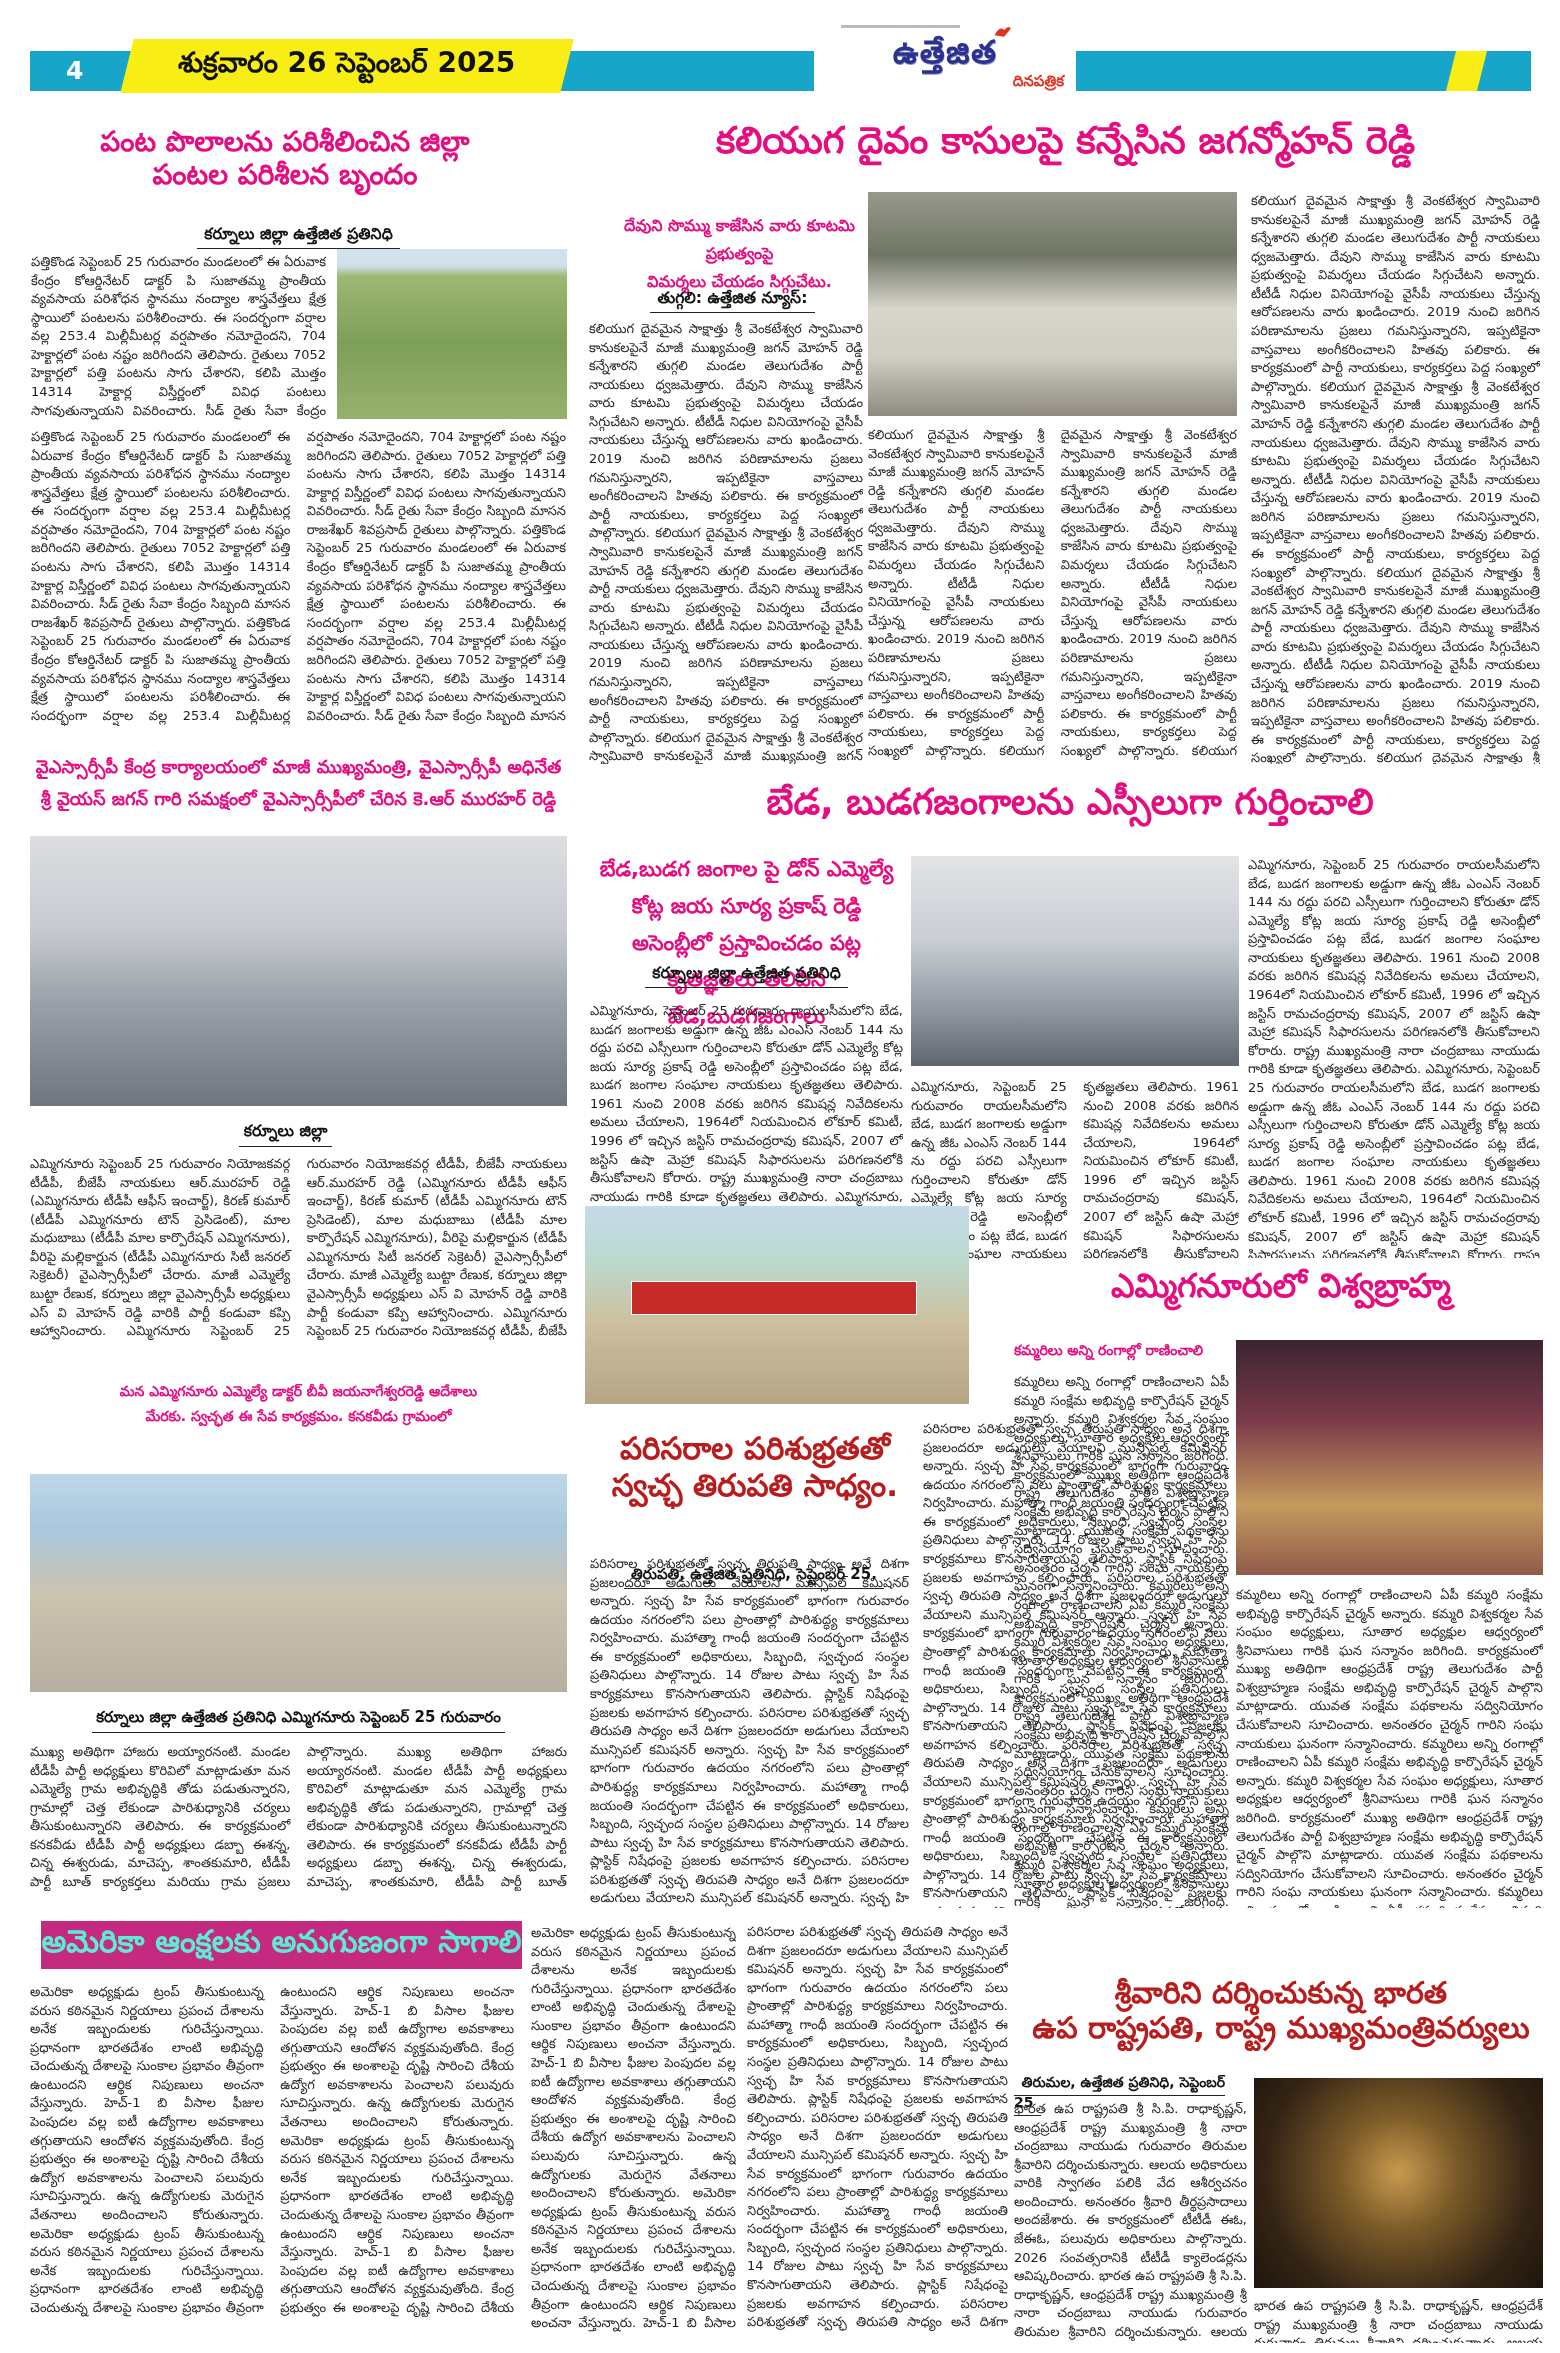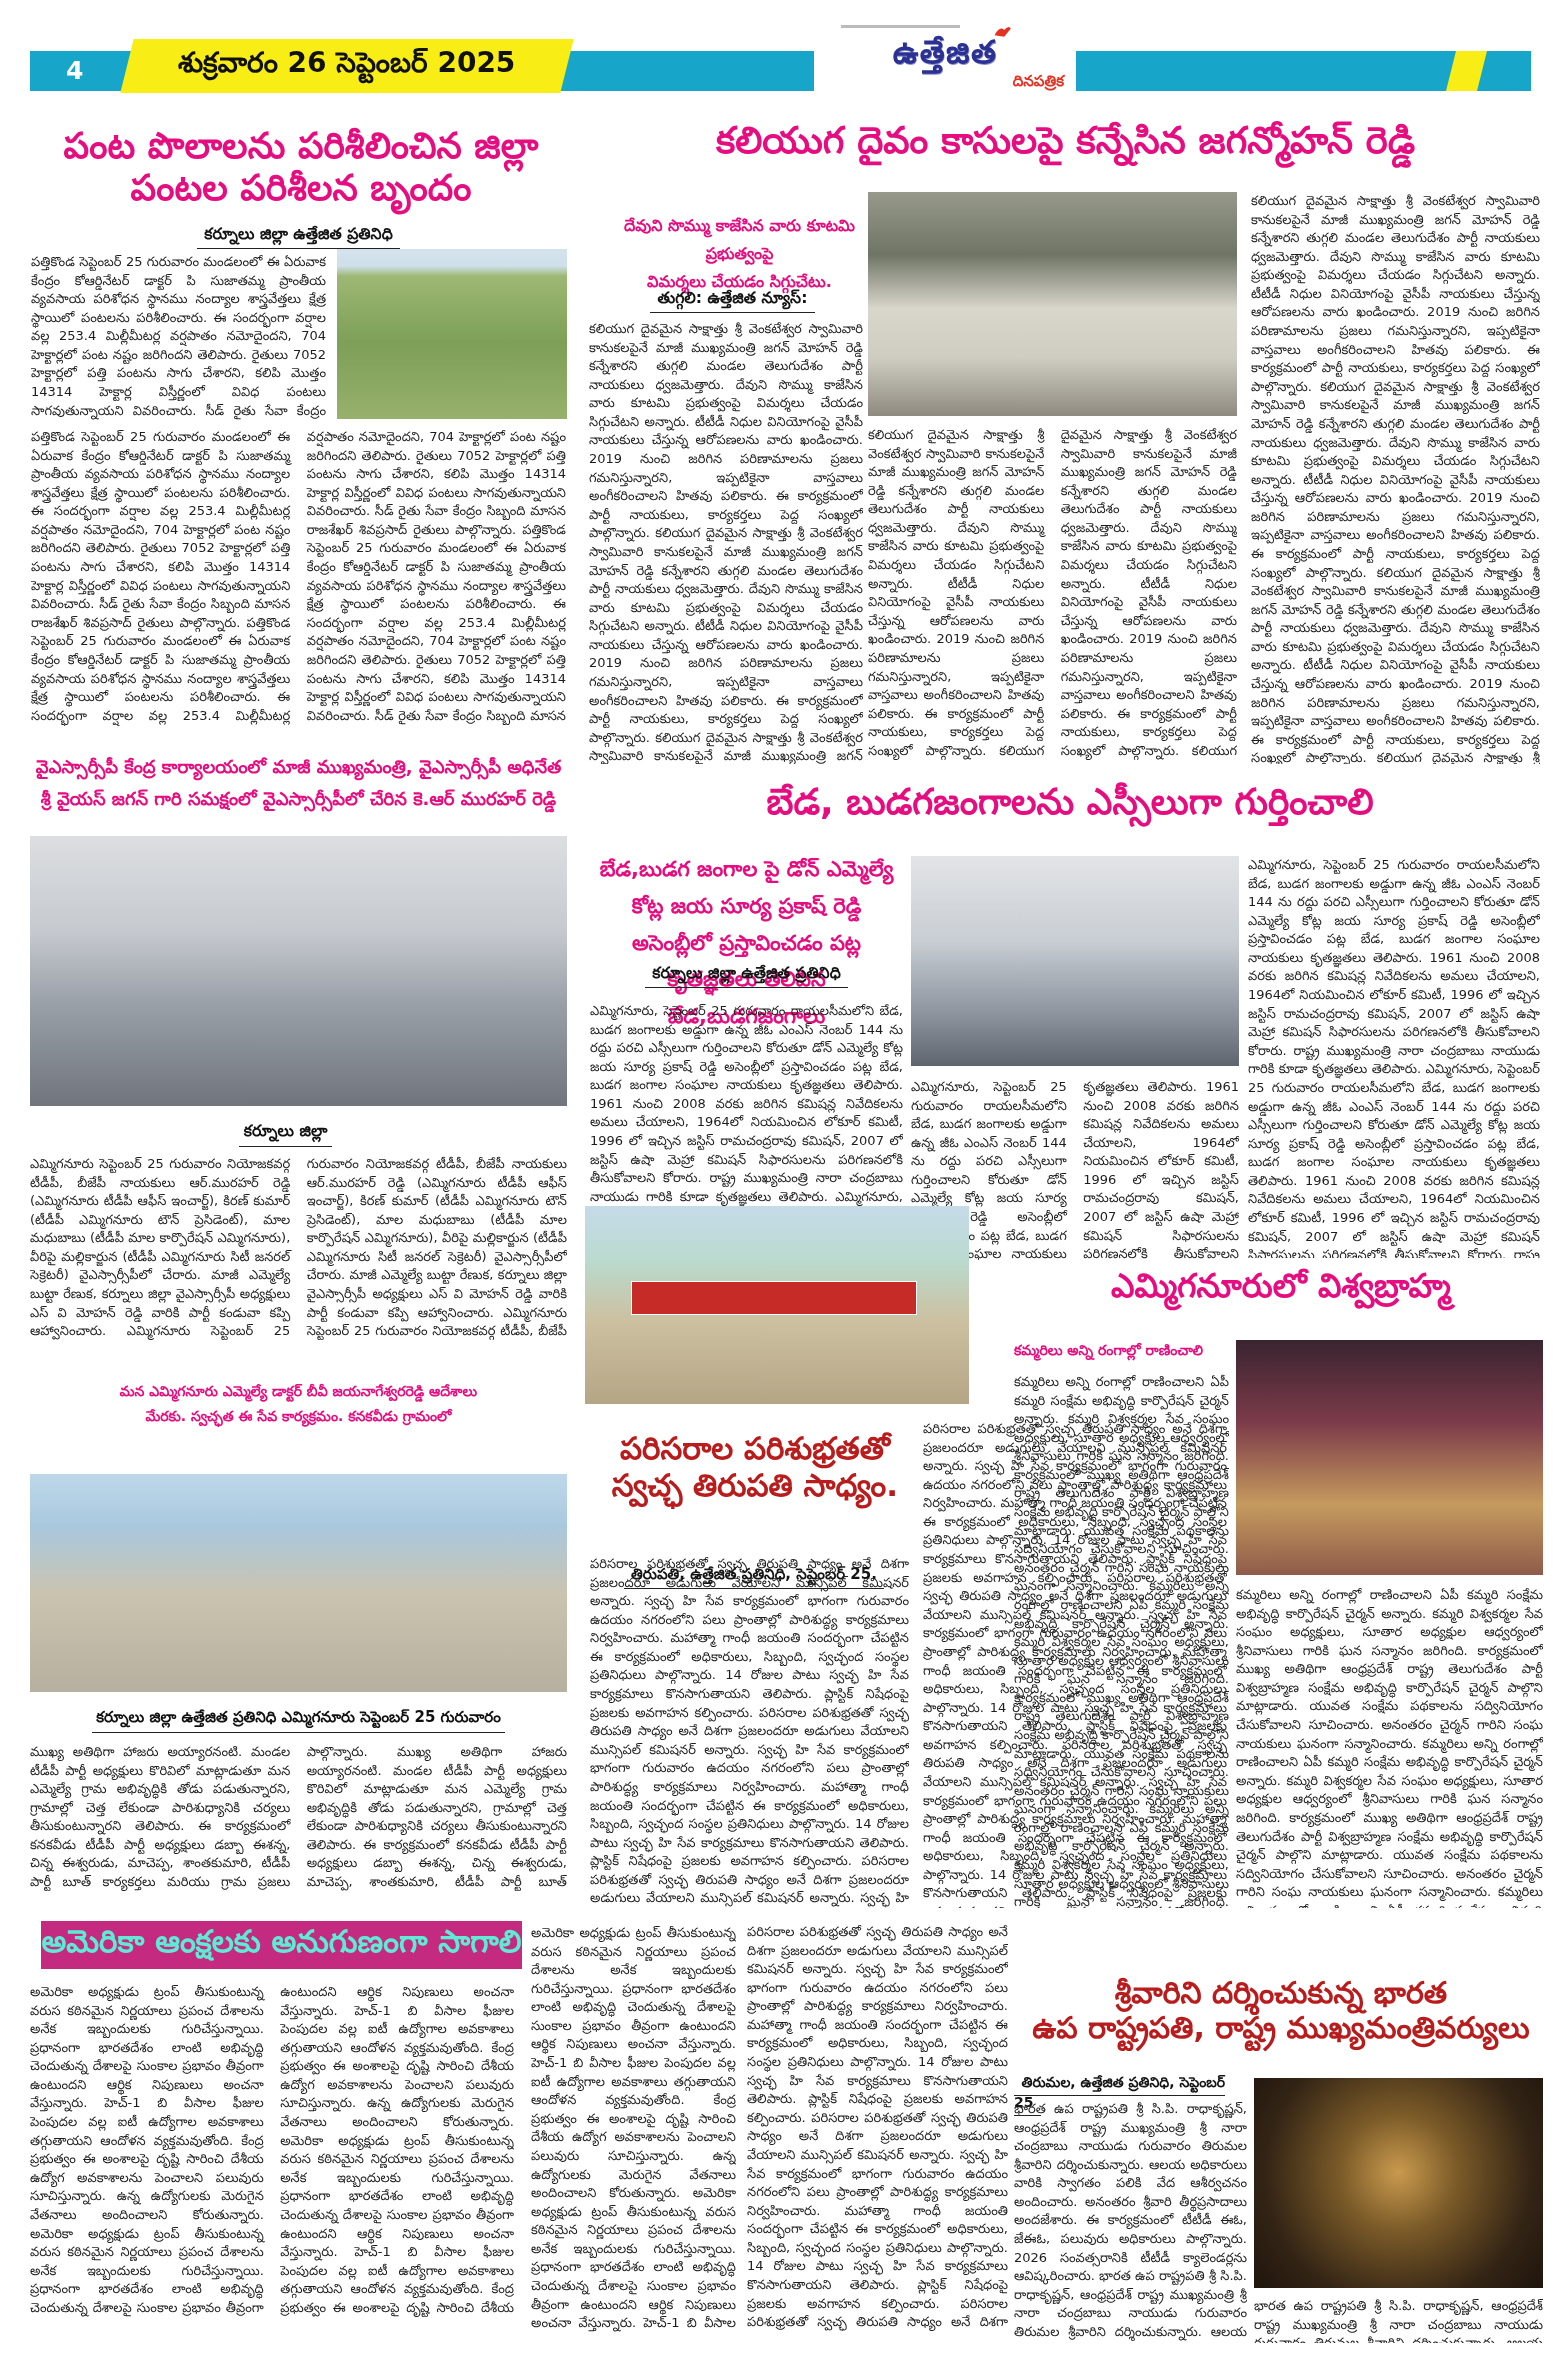--- a/index.html
+++ b/index.html
@@ -59,21 +59,21 @@
     <div class="regline"></div>
     <div class="title">ఉత్తేజిత</div>
     <span class="bird">
       <svg width="19.4" height="13.4" viewBox="0 0 26 18">
           <path d="M2 15 Q9 2 15 8 Q21 1 24 6 L15 17 Z" fill="#e23222"></path>
         </svg>
     </span>
     <div class="sub">దినపత్రిక</div>
   </div>
 
-  <div class="hl" style="left:57px;top:125px;width:488px;font-size:36px;">
+  <div class="hl" style="left:41px;top:125px;width:488px;font-size:28px;">
     <div>పంట పొలాలను పరిశీలించిన జిల్లా</div>
     <div>పంటల పరిశీలన బృందం</div>
   </div>
   <div class="dl" style="left:30px;top:224px;width:537px;">
     <span>కర్నూలు జిల్లా ఉత్తేజిత ప్రతినిధి</span>
   </div>
   <div class="ph field" style="left:337px;top:249px;width:230px;height:170px;"></div>
   <div class="body-txt" style="left:31px;top:253px;width:295px;height:167px;">పత్తికొండ సెప్టెంబర్ 25 గురువారం మండలంలో ఈ ఏరువాక కేంద్రం కోఆర్డినేటర్ డాక్టర్ పి సుజాతమ్మ ప్రాంతీయ వ్యవసాయ పరిశోధన స్థానము నంద్యాల శాస్త్రవేత్తలు క్షేత్ర స్థాయిలో పంటలను పరిశీలించారు. ఈ సందర్భంగా వర్షాల వల్ల 253.4 మిల్లీమీటర్ల వర్షపాతం నమోదైందని, 704 హెక్టార్లలో పంట నష్టం జరిగిందని తెలిపారు. రైతులు 7052 హెక్టార్లలో పత్తి పంటను సాగు చేశారని, కలిపి మొత్తం 14314 హెక్టార్ల విస్తీర్ణంలో వివిధ పంటలు సాగవుతున్నాయని వివరించారు. సీడ్ రైతు సేవా కేంద్రం సిబ్బంది మాసన రాజశేఖర్ శివప్రసాద్ రైతులు పాల్గొన్నారు. పత్తికొండ సెప్టెంబర్ 25 గురువారం మండలంలో ఈ ఏరువాక కేంద్రం కోఆర్డినేటర్ డాక్టర్ పి సుజాతమ్మ ప్రాంతీయ వ్యవసాయ పరిశోధన స్థానము నంద్యాల శాస్త్రవేత్తలు క్షేత్ర స్థాయిలో పంటలను పరిశీలించారు. ఈ సందర్భంగా వర్షాల వల్ల 253.4 మిల్లీమీటర్ల వర్షపాతం నమోదైందని, 704 హెక్టార్లలో పంట నష్టం జరిగిందని తెలిపారు. రైతులు 7052 హెక్టార్లలో పత్తి పంటను సాగు చేశారని, కలిపి మొత్తం 14314 హెక్టార్ల విస్తీర్ణంలో వివిధ పంటలు సాగవుతున్నాయని వివరించారు. సీడ్ రైతు సేవా కేంద్రం సిబ్బంది మాసన రాజశేఖర్ శివప్రసాద్ రైతులు పాల్గొన్నారు. పత్తికొండ సెప్టెంబర్ 25 గురువారం మండలంలో ఈ ఏరువాక కేంద్రం కోఆర్డినేటర్ డాక్టర్ పి సుజాతమ్మ ప్రాంతీయ వ్యవసాయ పరిశోధన స్థానము నంద్యాల శాస్త్రవేత్తలు క్షేత్ర స్థాయిలో పంటలను పరిశీలించారు. ఈ సందర్భంగా వర్షాల వల్ల 253.4 మిల్లీమీటర్ల వర్షపాతం నమోదైందని, 704 హెక్టార్లలో పంట నష్టం జరిగిందని తెలిపారు. రైతులు 7052 హెక్టార్లలో పత్తి పంటను సాగు చేశారని, కలిపి మొత్తం 14314 హెక్టార్ల విస్తీర్ణంలో వివిధ పంటలు సాగవుతున్నాయని వివరించారు. సీడ్ రైతు సేవా కేంద్రం సిబ్బంది మాసన రాజశేఖర్ శివప్రసాద్ రైతులు పాల్గొన్నారు. పత్తికొండ సెప్టెంబర్ 25 గురువారం మండలంలో ఈ ఏరువాక కేంద్రం కోఆర్డినేటర్ డాక్టర్ పి సుజాతమ్మ ప్రాంతీయ వ్యవసాయ పరిశోధన స్థానము నంద్యాల శాస్త్రవేత్తలు క్షేత్ర స్థాయిలో పంటలను పరిశీలించారు. ఈ సందర్భంగా వర్షాల వల్ల 253.4 మిల్లీమీటర్ల వర్షపాతం నమోదైందని, 704 హెక్టార్లలో పంట నష్టం జరిగిందని తెలిపారు. రైతులు 7052 హెక్టార్లలో పత్తి పంటను సాగు చేశారని, కలిపి మొత్తం 14314 హెక్టార్ల విస్తీర్ణంలో వివిధ పంటలు సాగవుతున్నాయని వివరించారు. సీడ్ రైతు సేవా కేంద్రం సిబ్బంది మాసన రాజశేఖర్ శివప్రసాద్ రైతులు పాల్గొన్నారు. పత్తికొండ సెప్టెంబర్ 25 గురువారం మండలంలో ఈ ఏరువాక కేంద్రం కోఆర్డినేటర్ డాక్టర్ పి సుజాతమ్మ ప్రాంతీయ వ్యవసాయ పరిశోధన స్థానము నంద్యాల శాస్త్రవేత్తలు క్షేత్ర స్థాయిలో పంటలను పరిశీలించారు. ఈ సందర్భంగా వర్షాల వల్ల 253.4 మిల్లీమీటర్ల వర్షపాతం నమోదైందని, 704 హెక్టార్లలో పంట నష్టం జరిగిందని తెలిపారు. రైతులు 7052 హెక్టార్లలో పత్తి పంటను సాగు చేశారని, కలిపి మొత్తం 14314 హెక్టార్ల విస్తీర్ణంలో వివిధ పంటలు సాగవుతున్నాయని వివరించారు. సీడ్ రైతు సేవా కేంద్రం సిబ్బంది మాసన రాజశేఖర్ శివప్రసాద్ రైతులు పాల్గొన్నారు. పత్తికొండ సెప్టెంబర్ 25 గురువారం మండలంలో ఈ ఏరువాక కేంద్రం కోఆర్డినేటర్ డాక్టర్ పి సుజాతమ్మ ప్రాంతీయ వ్యవసాయ పరిశోధన స్థానము నంద్యాల శాస్త్రవేత్తలు క్షేత్ర స్థాయిలో పంటలను పరిశీలించారు. ఈ సందర్భంగా వర్షాల వల్ల 253.4 మిల్లీమీటర్ల వర్షపాతం నమోదైందని, 704 హెక్టార్లలో పంట నష్టం జరిగిందని తెలిపారు. రైతులు 7052 హెక్టార్లలో పత్తి పంటను సాగు చేశారని, కలిపి మొత్తం 14314 హెక్టార్ల విస్తీర్ణంలో వివిధ పంటలు సాగవుతున్నాయని వివరించారు. సీడ్ రైతు సేవా కేంద్రం సిబ్బంది మాసన రాజశేఖర్ శివప్రసాద్ రైతులు పాల్గొన్నారు. పత్తికొండ సెప్టెంబర్ 25 గురువారం మండలంలో ఈ ఏరువాక కేంద్రం కోఆర్డినేటర్ డాక్టర్ పి సుజాతమ్మ ప్రాంతీయ వ్యవసాయ పరిశోధన స్థానము నంద్యాల శాస్త్రవేత్తలు క్షేత్ర స్థాయిలో పంటలను పరిశీలించారు. ఈ సందర్భంగా వర్షాల వల్ల 253.4 మిల్లీమీటర్ల వర్షపాతం నమోదైందని, 704 హెక్టార్లలో పంట నష్టం జరిగిందని తెలిపారు. రైతులు 7052 హెక్టార్లలో పత్తి పంటను సాగు చేశారని, కలిపి మొత్తం 14314 హెక్టార్ల విస్తీర్ణంలో వివిధ పంటలు సాగవుతున్నాయని వివరించారు. సీడ్ రైతు సేవా కేంద్రం సిబ్బంది మాసన రాజశేఖర్ శివప్రసాద్ రైతులు పాల్గొన్నారు.</div>
   <div class="body-txt cols2" style="left:31px;top:428px;width:535px;height:310px;">పత్తికొండ సెప్టెంబర్ 25 గురువారం మండలంలో ఈ ఏరువాక కేంద్రం కోఆర్డినేటర్ డాక్టర్ పి సుజాతమ్మ ప్రాంతీయ వ్యవసాయ పరిశోధన స్థానము నంద్యాల శాస్త్రవేత్తలు క్షేత్ర స్థాయిలో పంటలను పరిశీలించారు. ఈ సందర్భంగా వర్షాల వల్ల 253.4 మిల్లీమీటర్ల వర్షపాతం నమోదైందని, 704 హెక్టార్లలో పంట నష్టం జరిగిందని తెలిపారు. రైతులు 7052 హెక్టార్లలో పత్తి పంటను సాగు చేశారని, కలిపి మొత్తం 14314 హెక్టార్ల విస్తీర్ణంలో వివిధ పంటలు సాగవుతున్నాయని వివరించారు. సీడ్ రైతు సేవా కేంద్రం సిబ్బంది మాసన రాజశేఖర్ శివప్రసాద్ రైతులు పాల్గొన్నారు. పత్తికొండ సెప్టెంబర్ 25 గురువారం మండలంలో ఈ ఏరువాక కేంద్రం కోఆర్డినేటర్ డాక్టర్ పి సుజాతమ్మ ప్రాంతీయ వ్యవసాయ పరిశోధన స్థానము నంద్యాల శాస్త్రవేత్తలు క్షేత్ర స్థాయిలో పంటలను పరిశీలించారు. ఈ సందర్భంగా వర్షాల వల్ల 253.4 మిల్లీమీటర్ల వర్షపాతం నమోదైందని, 704 హెక్టార్లలో పంట నష్టం జరిగిందని తెలిపారు. రైతులు 7052 హెక్టార్లలో పత్తి పంటను సాగు చేశారని, కలిపి మొత్తం 14314 హెక్టార్ల విస్తీర్ణంలో వివిధ పంటలు సాగవుతున్నాయని వివరించారు. సీడ్ రైతు సేవా కేంద్రం సిబ్బంది మాసన రాజశేఖర్ శివప్రసాద్ రైతులు పాల్గొన్నారు. పత్తికొండ సెప్టెంబర్ 25 గురువారం మండలంలో ఈ ఏరువాక కేంద్రం కోఆర్డినేటర్ డాక్టర్ పి సుజాతమ్మ ప్రాంతీయ వ్యవసాయ పరిశోధన స్థానము నంద్యాల శాస్త్రవేత్తలు క్షేత్ర స్థాయిలో పంటలను పరిశీలించారు. ఈ సందర్భంగా వర్షాల వల్ల 253.4 మిల్లీమీటర్ల వర్షపాతం నమోదైందని, 704 హెక్టార్లలో పంట నష్టం జరిగిందని తెలిపారు. రైతులు 7052 హెక్టార్లలో పత్తి పంటను సాగు చేశారని, కలిపి మొత్తం 14314 హెక్టార్ల విస్తీర్ణంలో వివిధ పంటలు సాగవుతున్నాయని వివరించారు. సీడ్ రైతు సేవా కేంద్రం సిబ్బంది మాసన రాజశేఖర్ శివప్రసాద్ రైతులు పాల్గొన్నారు. పత్తికొండ సెప్టెంబర్ 25 గురువారం మండలంలో ఈ ఏరువాక కేంద్రం కోఆర్డినేటర్ డాక్టర్ పి సుజాతమ్మ ప్రాంతీయ వ్యవసాయ పరిశోధన స్థానము నంద్యాల శాస్త్రవేత్తలు క్షేత్ర స్థాయిలో పంటలను పరిశీలించారు. ఈ సందర్భంగా వర్షాల వల్ల 253.4 మిల్లీమీటర్ల వర్షపాతం నమోదైందని, 704 హెక్టార్లలో పంట నష్టం జరిగిందని తెలిపారు. రైతులు 7052 హెక్టార్లలో పత్తి పంటను సాగు చేశారని, కలిపి మొత్తం 14314 హెక్టార్ల విస్తీర్ణంలో వివిధ పంటలు సాగవుతున్నాయని వివరించారు. సీడ్ రైతు సేవా కేంద్రం సిబ్బంది మాసన రాజశేఖర్ శివప్రసాద్ రైతులు పాల్గొన్నారు. పత్తికొండ సెప్టెంబర్ 25 గురువారం మండలంలో ఈ ఏరువాక కేంద్రం కోఆర్డినేటర్ డాక్టర్ పి సుజాతమ్మ ప్రాంతీయ వ్యవసాయ పరిశోధన స్థానము నంద్యాల శాస్త్రవేత్తలు క్షేత్ర స్థాయిలో పంటలను పరిశీలించారు. ఈ సందర్భంగా వర్షాల వల్ల 253.4 మిల్లీమీటర్ల వర్షపాతం నమోదైందని, 704 హెక్టార్లలో పంట నష్టం జరిగిందని తెలిపారు. రైతులు 7052 హెక్టార్లలో పత్తి పంటను సాగు చేశారని, కలిపి మొత్తం 14314 హెక్టార్ల విస్తీర్ణంలో వివిధ పంటలు సాగవుతున్నాయని వివరించారు. సీడ్ రైతు సేవా కేంద్రం సిబ్బంది మాసన రాజశేఖర్ శివప్రసాద్ రైతులు పాల్గొన్నారు. పత్తికొండ సెప్టెంబర్ 25 గురువారం మండలంలో ఈ ఏరువాక కేంద్రం కోఆర్డినేటర్ డాక్టర్ పి సుజాతమ్మ ప్రాంతీయ వ్యవసాయ పరిశోధన స్థానము నంద్యాల శాస్త్రవేత్తలు క్షేత్ర స్థాయిలో పంటలను పరిశీలించారు. ఈ సందర్భంగా వర్షాల వల్ల 253.4 మిల్లీమీటర్ల వర్షపాతం నమోదైందని, 704 హెక్టార్లలో పంట నష్టం జరిగిందని తెలిపారు. రైతులు 7052 హెక్టార్లలో పత్తి పంటను సాగు చేశారని, కలిపి మొత్తం 14314 హెక్టార్ల విస్తీర్ణంలో వివిధ పంటలు సాగవుతున్నాయని వివరించారు. సీడ్ రైతు సేవా కేంద్రం సిబ్బంది మాసన రాజశేఖర్ శివప్రసాద్ రైతులు పాల్గొన్నారు. పత్తికొండ సెప్టెంబర్ 25 గురువారం మండలంలో ఈ ఏరువాక కేంద్రం కోఆర్డినేటర్ డాక్టర్ పి సుజాతమ్మ ప్రాంతీయ వ్యవసాయ పరిశోధన స్థానము నంద్యాల శాస్త్రవేత్తలు క్షేత్ర స్థాయిలో పంటలను పరిశీలించారు. ఈ సందర్భంగా వర్షాల వల్ల 253.4 మిల్లీమీటర్ల వర్షపాతం నమోదైందని, 704 హెక్టార్లలో పంట నష్టం జరిగిందని తెలిపారు. రైతులు 7052 హెక్టార్లలో పత్తి పంటను సాగు చేశారని, కలిపి మొత్తం 14314 హెక్టార్ల విస్తీర్ణంలో వివిధ పంటలు సాగవుతున్నాయని వివరించారు. సీడ్ రైతు సేవా కేంద్రం సిబ్బంది మాసన రాజశేఖర్ శివప్రసాద్ రైతులు పాల్గొన్నారు.</div>
 

